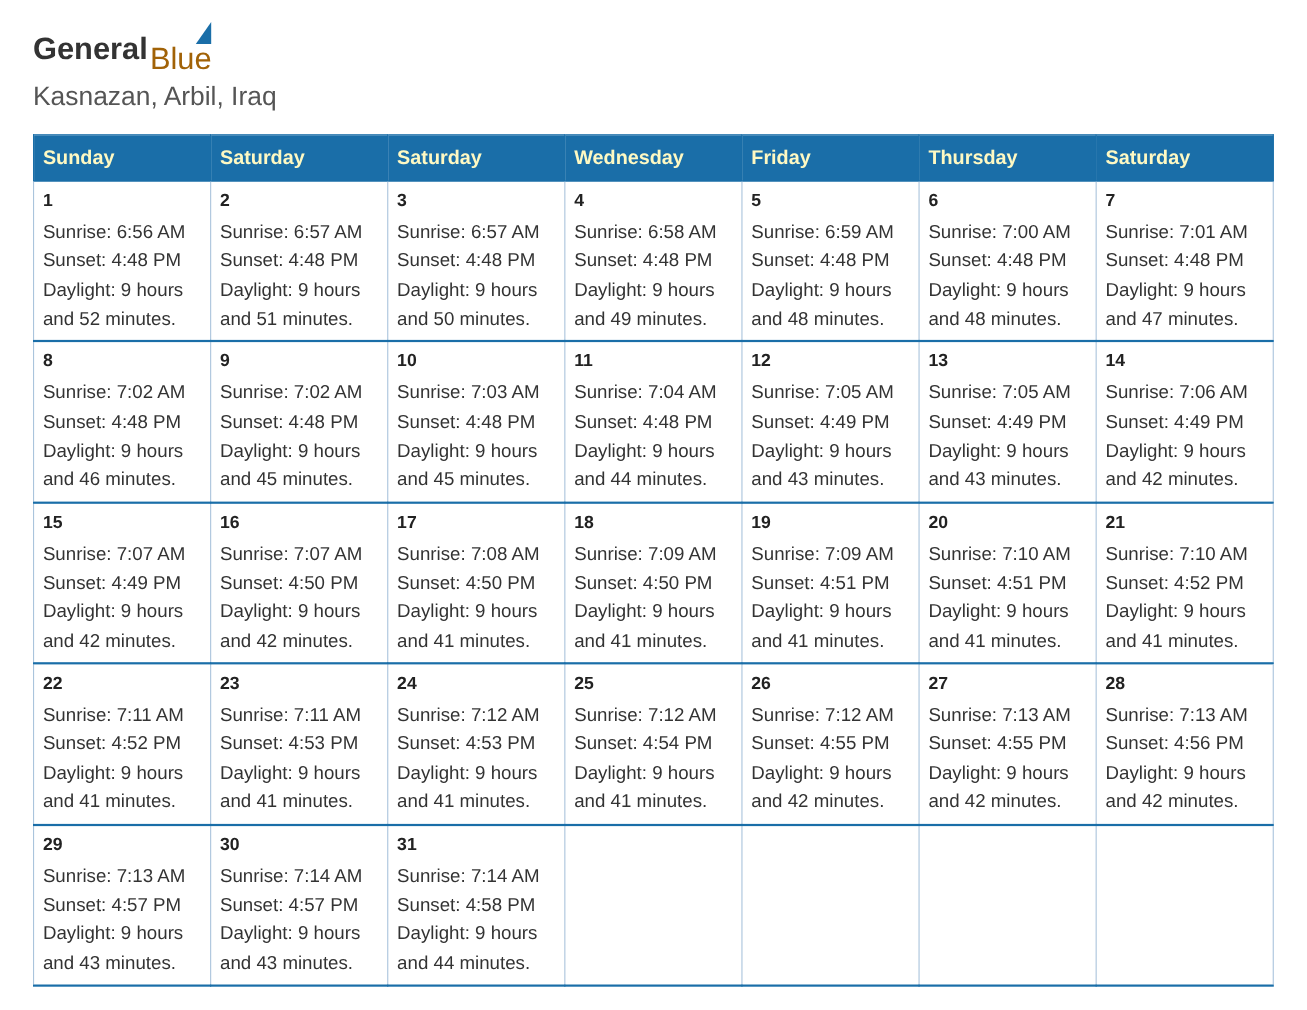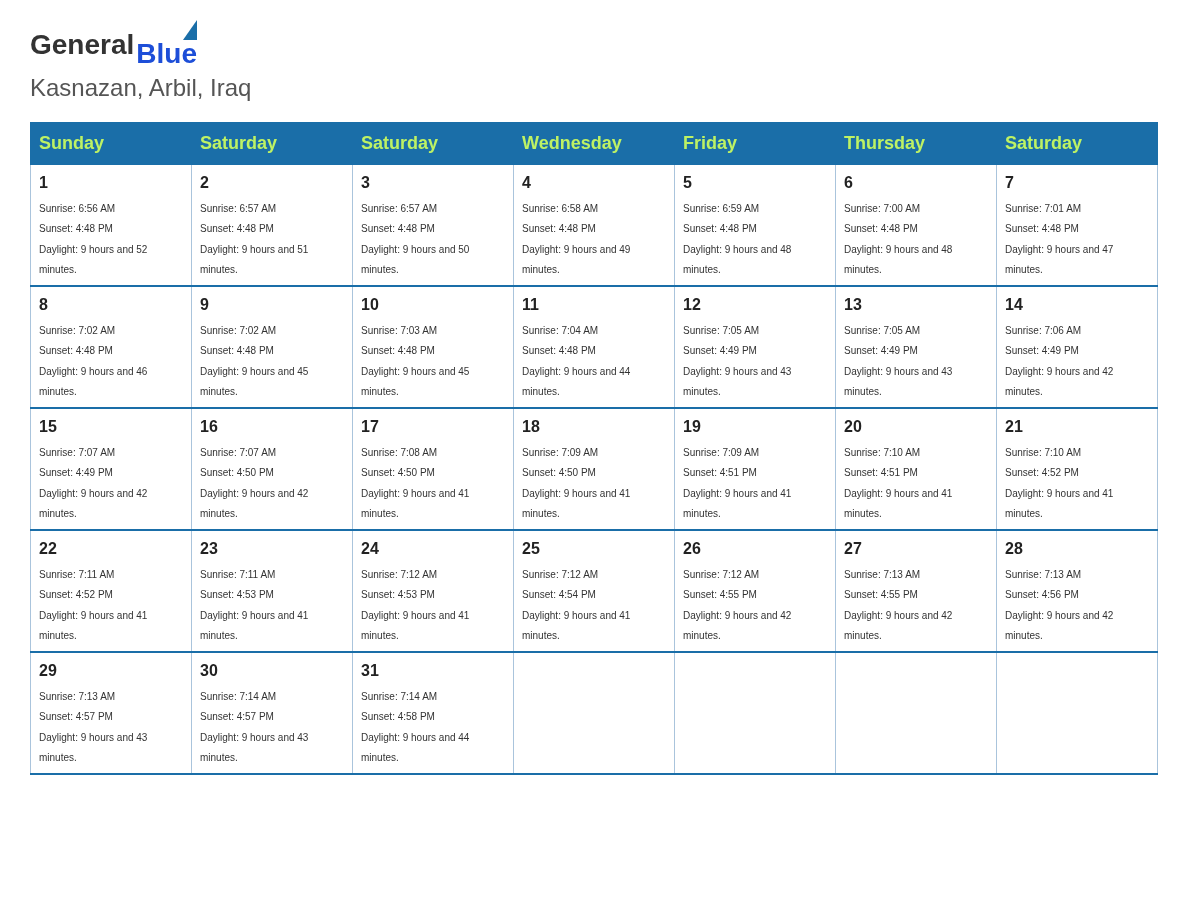--- a/index.html
+++ b/index.html
@@ -37,44 +37,44 @@
     }
     .logo-triangle {
       width: 0;
       height: 0;
       border-left: 14px solid transparent;
       border-bottom: 20px solid #1a6ea8;
       align-self: flex-end;
       margin-bottom: -2px;
     }
     .logo-blue-text {
-      color: #1d4ed8;
+      color: #a16207;
       font-size: 28px;
-      font-weight: bold;
+      font-weight: normal;
     }
     .title-area {
       text-align: right;
     }
     .month-title {
       font-size: 52px;
       font-weight: normal;
       color: #222;
     }
     .location-title {
       font-size: 24px;
       color: #555;
       margin-top: 4px;
     }
     .calendar-table {
       width: 100%;
       border-collapse: collapse;
     }
     .calendar-table thead tr th {
       background-color: #1a6ea8;
-      color: #bef264;
+      color: #fef9c3;
       padding: 10px 8px;
       font-size: 18px;
       font-weight: bold;
       text-align: left;
       border: 1px solid #1a6ea8;
     }
     .calendar-table tbody tr td {
       border: 1px solid #aac4dc;
       vertical-align: top;
       padding: 6px 8px;
@@ -85,21 +85,21 @@
       line-height: 1.5;
     }
     .day-number {
       font-size: 16px;
       font-weight: bold;
       color: #222;
       display: block;
       margin-bottom: 3px;
     }
     .day-info {
-      font-size: 10px;
+      font-size: 17px;
       color: #333;
       line-height: 1.55;
     }
     .calendar-table tbody tr {
       border-bottom: 2px solid #1a6ea8;
     }
     .empty-cell {
       background: #fff;
     }
   </style>

